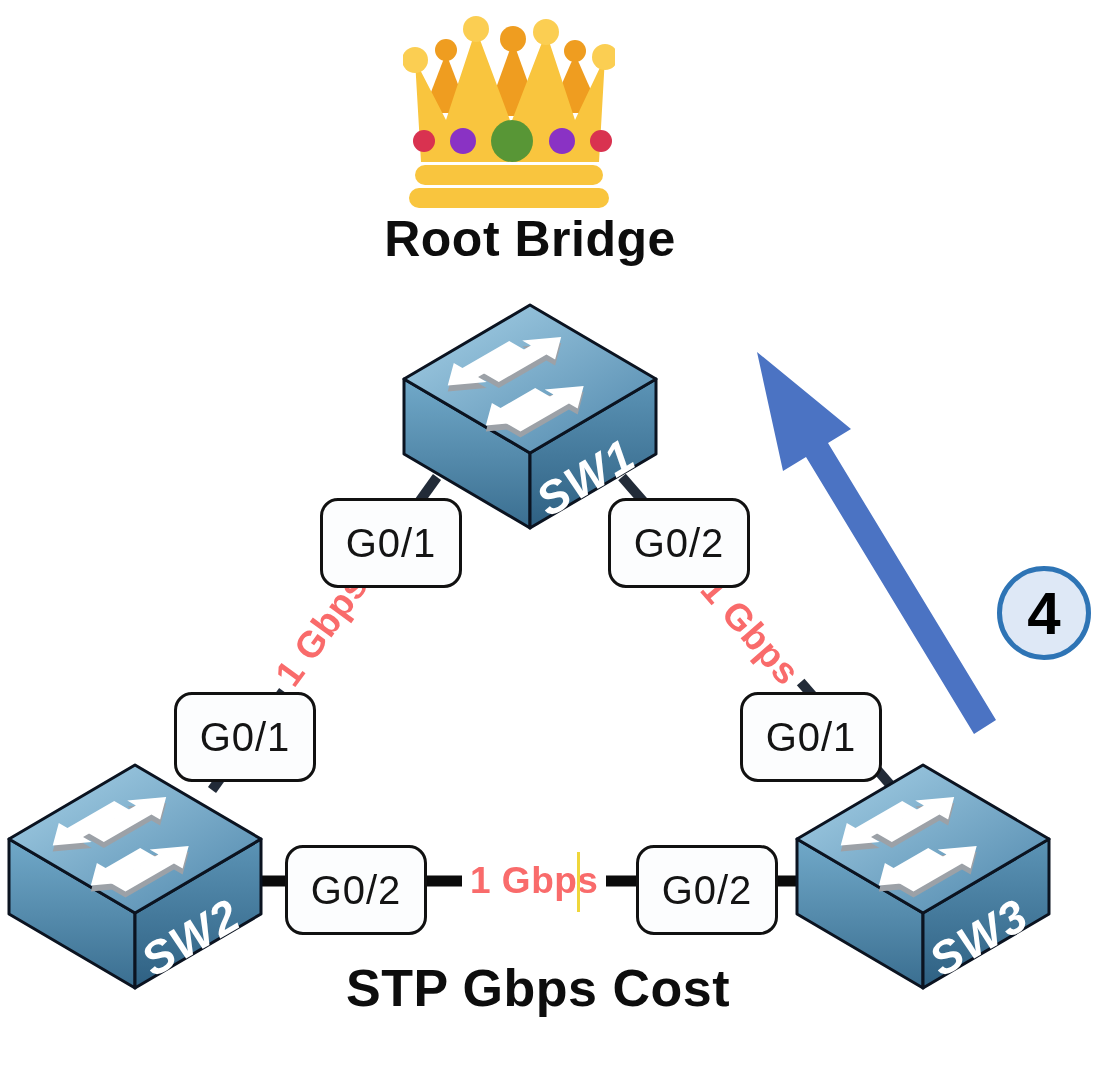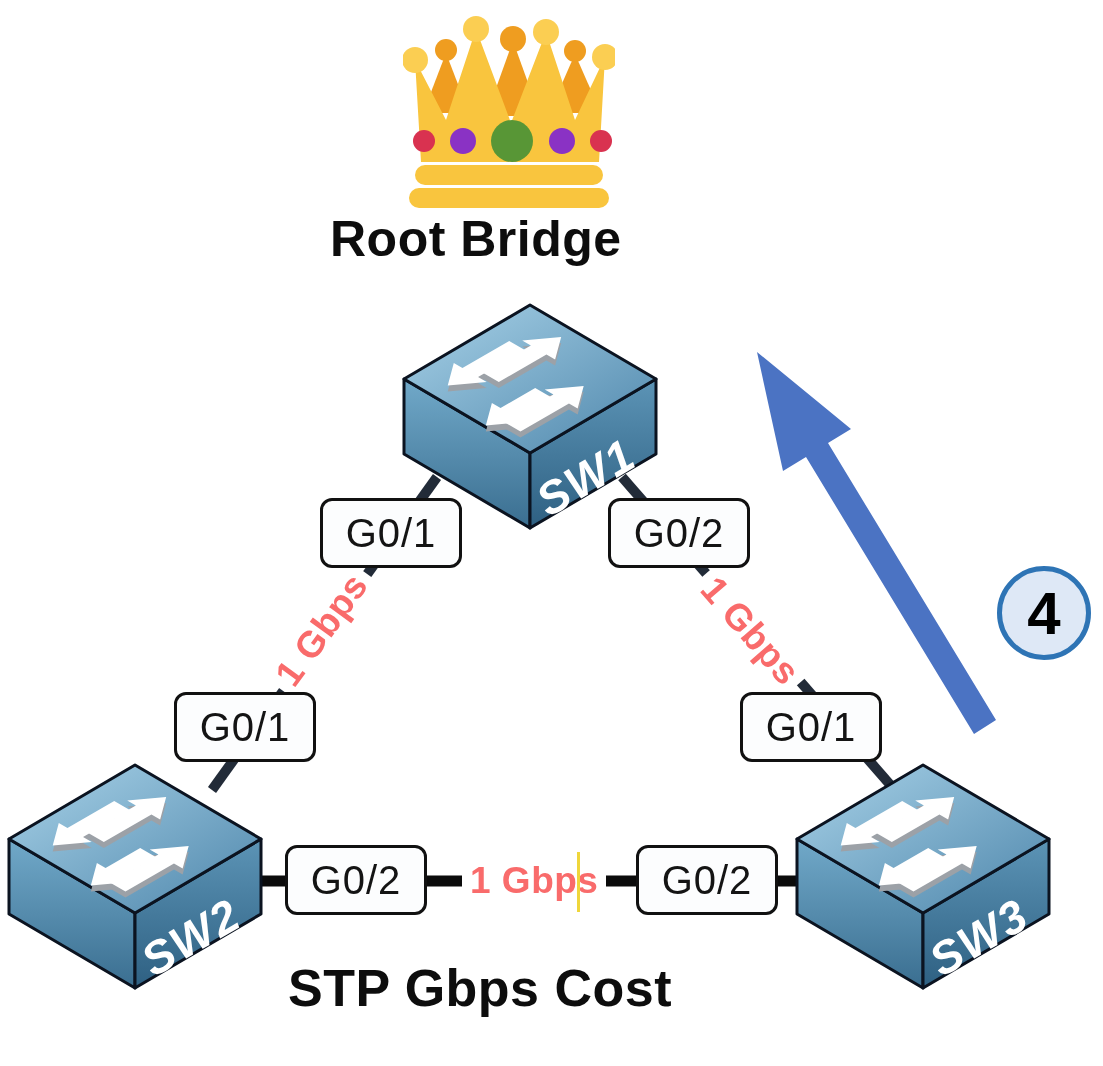--- a/index.html
+++ b/index.html
@@ -4,25 +4,25 @@
 <style>
   html,body{margin:0;padding:0;background:#ffffff;}
   #canvas{
     position:relative;width:1103px;height:1066px;background:#ffffff;overflow:hidden;
     font-family:"Liberation Sans", sans-serif;
   }
   .layer{position:absolute;left:0;top:0;}
   .abs{position:absolute;}
   .big-label{
     color:#0d0d0d;font-size:50px;font-weight:600;letter-spacing:.5px;
-    text-align:left;white-space:nowrap;
+    text-align:center;white-space:nowrap;
   }
   .port-label{
-    position:absolute;width:142px;height:70px;box-sizing:border-box;
-    background:#fcfdfe;border:3px solid #111;border-radius:12px;
+    position:absolute;width:142px;height:90px;box-sizing:border-box;
+    background:#fcfdfe;border:3px solid #111;border-radius:18px;
     display:flex;align-items:center;justify-content:center;
     font-size:40px;color:#141414;letter-spacing:1px;z-index:3;
   }
   .speed-label{
     position:absolute;background:#ffffff;color:#f96b6b;font-weight:700;
     font-size:37px;white-space:nowrap;padding:4px 8px;z-index:2;letter-spacing:.5px;
   }
   .speed-rot{transform:translate(-50%,-50%) rotate(var(--rot));transform-origin:center;}
   .switch-svg{position:absolute;overflow:visible;z-index:4;}
   .sw-name{

